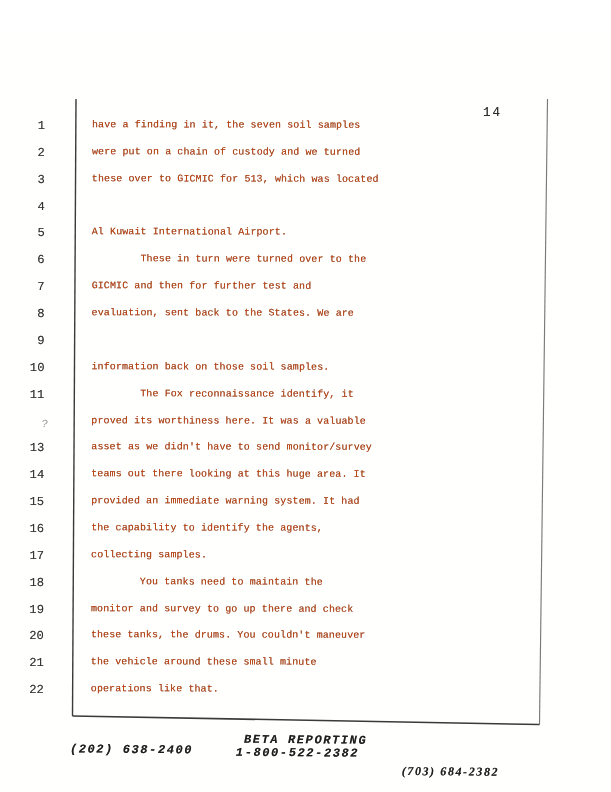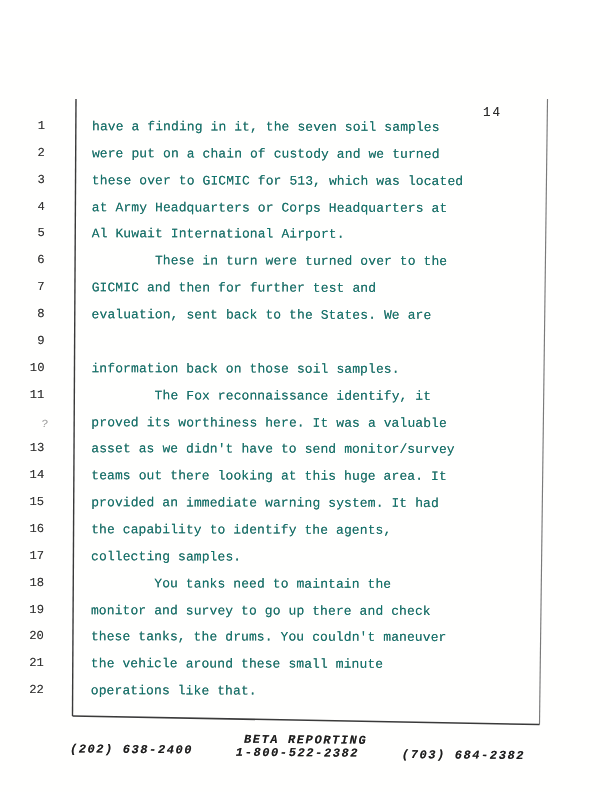--- a/index.html
+++ b/index.html
@@ -13,35 +13,35 @@
     color:#2a2a2a;text-shadow:0 0 0.5px rgba(40,40,40,.55);
   }
   .rules{position:absolute;left:0;top:0;width:611px;height:792px;pointer-events:none;}
   .lines{position:absolute;left:0;top:87px;width:611px;transform:rotate(0.12deg);transform-origin:0 0;}
   .row{position:absolute;left:0;width:611px;height:27px;}
   .num{
     position:absolute;left:0;top:0;width:45px;text-align:right;
     font-size:12.2px;color:#333;text-shadow:0 0 0.4px rgba(50,50,50,.5);
   }
   .txt{
-    position:absolute;left:92px;top:0;font-size:13px;white-space:pre;
-    color:#0f766e;text-shadow:0 0 0.55px rgba(40,40,40,.6);letter-spacing:.1px;
+    position:absolute;left:92px;top:0;font-size:10px;white-space:pre;
+    color:#c2410c;text-shadow:0 0 0.55px rgba(40,40,40,.6);letter-spacing:.1px;
   }
   .row.faint .num{opacity:.45;font-size:11px;transform:translate(4px,1px) rotate(6deg);}
   .footer{
     position:absolute;left:0;top:696px;width:611px;height:50px;
     transform:rotate(0.45deg);transform-origin:20px 10px;
     font-style:italic;font-weight:600;font-size:12px;letter-spacing:1.6px;
     color:#1e1e1e;text-shadow:0 0 0.5px rgba(30,30,30,.6);
   }
   .footer span{position:absolute;white-space:pre;}
   .f-company{left:244px;top:3px;}
   .f-tollfree{left:236px;top:16px;}
   .f-left{left:70px;top:14px;}
-  .f-right{left:402px;top:17px;}
+  .f-right{left:402px;top:33px;font-family:Liberation Serif, serif;}
   .streak{position:absolute;border-radius:1px;}
   .s1{left:105px;top:787px;width:128px;height:3px;background:linear-gradient(90deg,#c2c2c2,#3a3a3a);transform:rotate(-.2deg);}
   .s2{left:243px;top:788px;width:84px;height:2px;background:#ababab;}
   .s3{left:330px;top:787px;width:156px;height:3.5px;background:#3d3d3d;}
   .s4{left:486px;top:787px;width:125px;height:3px;background:#5f5f5f;}
 </style>
 </head>
 <body>
 
 <div class="page">
@@ -62,21 +62,20 @@
       <div class="row" style="top: 26.9px;">
         <span class="num">2</span>
         <span class="txt">were put on a chain of custody and we turned</span>
       </div>
       <div class="row" style="top: 53.7px;">
         <span class="num">3</span>
         <span class="txt">these over to GICMIC for 513, which was located</span>
       </div>
       <div class="row" style="top: 80.6px;">
         <span class="num">4</span>
-        <span class="txt">at Army Headquarters or Corps Headquarters at</span>
       </div>
       <div class="row" style="top: 107.4px;">
         <span class="num">5</span>
         <span class="txt">Al Kuwait International Airport.</span>
       </div>
       <div class="row" style="top: 134.3px;">
         <span class="num">6</span>
         <span class="txt">        These in turn were turned over to the</span>
       </div>
       <div class="row" style="top: 161.2px;">

